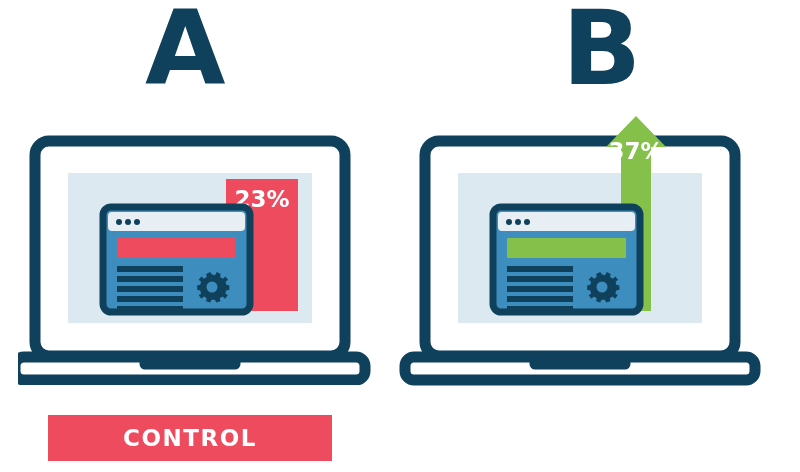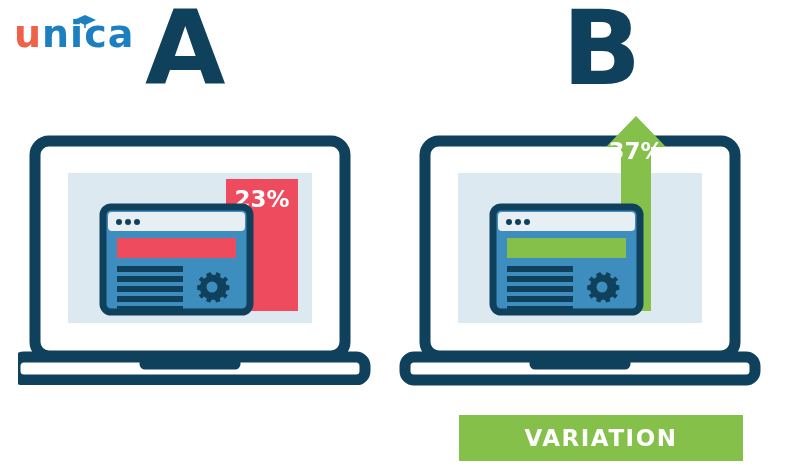--- a/index.html
+++ b/index.html
@@ -92,27 +92,20 @@
     top: 415px;
     width: 284px;
     background: #84C04A;
   }
 </style>
 </head>
 <body>
 
 <div id="canvas">
 
-  <div class="logo">
-    <span class="logo-text"><span class="logo-u">u</span><span class="logo-rest">nica</span></span>
-    <svg class="logo-cap" viewBox="0 0 22 13">
-      <polygon points="11,0 22,5 11,10 0,5" fill="#1C7FC0"></polygon>
-      <rect x="10.2" y="4" width="1.6" height="9" fill="#1C7FC0"></rect>
-    </svg>
-  </div>
 
   <div class="big-letter" id="letter-a">A</div>
   <div class="big-letter" id="letter-b">B</div>
 
   <div class="laptop" id="laptop-a">
     <svg width="360" height="250" viewBox="0 0 360 250">
 
       <rect x="17" y="6" width="310" height="215" rx="14" ry="14" fill="#ffffff" stroke="#10415C" stroke-width="11"></rect>
 
       <rect x="50" y="38" width="244" height="150" fill="#DDE9F1"></rect>
@@ -191,15 +184,15 @@
       </g>
 
       <g>
         <path d="M6,222 L127,222 L127,229 L217,229 L217,222 L338,222
                  a9,9 0 0 1 9,9 L347,236 a9,9 0 0 1 -9,9 L6,245
                  a9,9 0 0 1 -9,-9 L-3,231 a9,9 0 0 1 9,-9 Z" fill="#ffffff" stroke="#10415C" stroke-width="11" stroke-linejoin="round"></path>
       </g>
     </svg>
   </div>
 
-  <div class="banner" id="banner-variation">VARIATION</div>
+  <div class="banner" id="banner-control">CONTROL</div>
 
 </div>
 
 </body></html>

